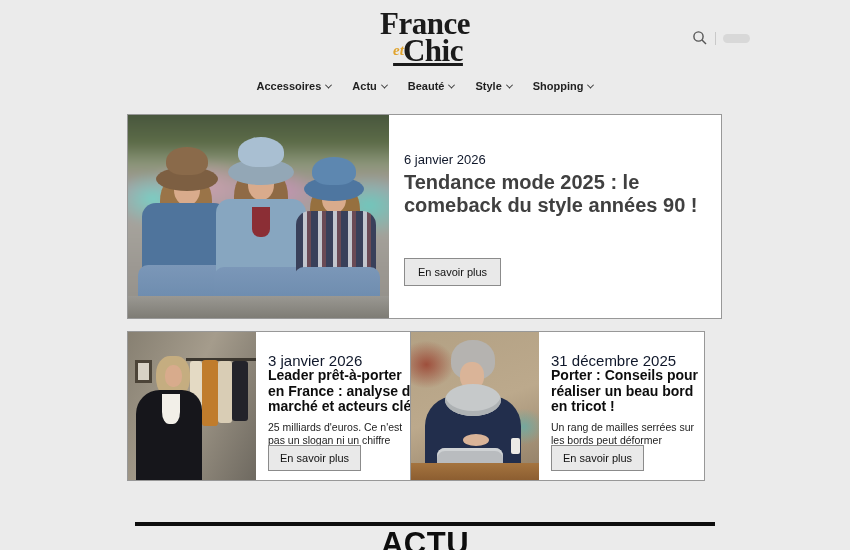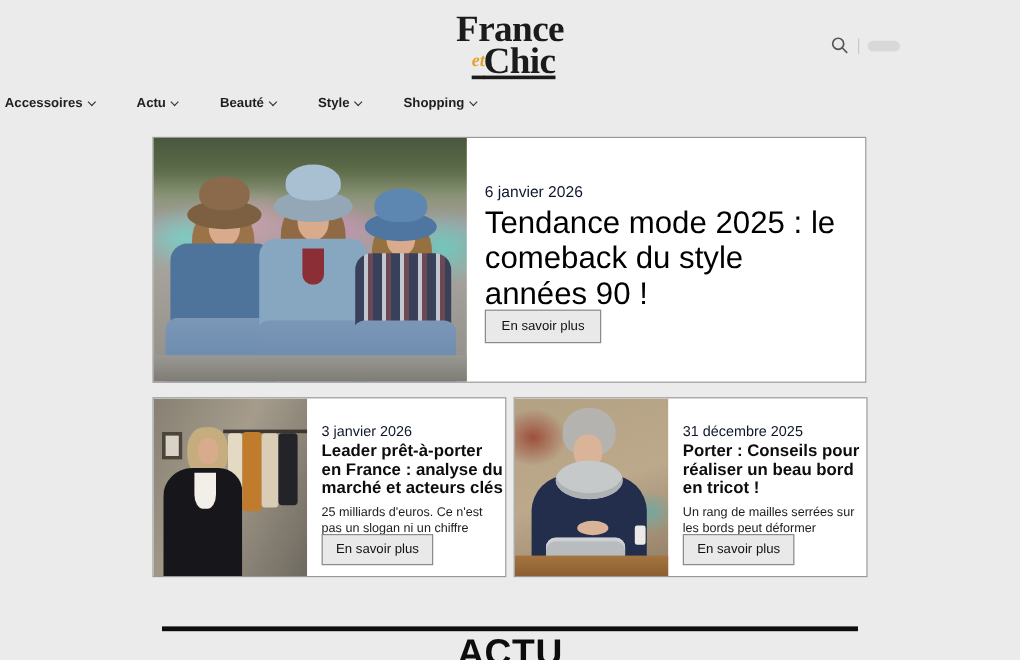--- a/index.html
+++ b/index.html
@@ -12,42 +12,42 @@
           font-family:"Liberation Serif","DejaVu Serif",serif; color:#1b1b1b; text-align:center; cursor:pointer; }
   .logo .l1 { display:block; font-size:31px; font-weight:700; line-height:1; letter-spacing:-0.5px; }
   .logo .l2 { display:block; font-size:31px; font-weight:700; line-height:0.95; letter-spacing:-0.5px; margin-top:-3px; padding-left:6px;text-decoration:underline; }
   .logo .et { font-style:italic; font-weight:700; font-size:15px; color:#e0a42f; vertical-align:6px; margin-right:-1px; letter-spacing:0; }
 
   .hdr-right { position:absolute; top:30px; left:692px; display:flex; align-items:center; gap:7px; }
   .search-btn { width:16px; height:16px; cursor:pointer; }
   .hdr-sep { width:1px; height:13px; background:#c9c9c9; }
   .hdr-pill { width:27px; height:9px; border-radius:5px; background:#d8d8d8; cursor:pointer; }
 
-  nav { position:absolute; top:78px; left:0; width:100%; display:flex; gap:27px; }
+  nav { position:absolute; top:78px; left:0; width:100%; display:flex; justify-content:center; gap:13px; }
   .nav-item { display:flex; align-items:center; gap:5px; font-size:11px; font-weight:700; color:#1f1f1f;
               cursor:pointer; padding:2px 4px; text-decoration:none; }
   .chev { width:5px; height:5px; border-right:1.6px solid #333; border-bottom:1.6px solid #333;
           transform:rotate(45deg) translate(-1px,-1px); display:inline-block; }
 
   
   .card { position:absolute; background:#fff; border:1px solid #989898; }
   #hero-card { left:127px; top:114px; width:595px; height:205px; }
   #card-1 { left:127px; top:331px; width:295px; height:150px; }
-  #card-2 { left:428px; top:331px; width:295px; height:150px; }
+  #card-2 { left:410px; top:331px; width:295px; height:150px; }
 
   .date { color:#0f172a; }
   #hero-card .date { position:absolute; left:276px; top:37px; font-size:13px; }
-  .hero-title { position:absolute; left:276px; top:56px; width:295px; font-size:26px; font-weight:400;
-                line-height:1.13; color:#000000; cursor:pointer; }
+  .hero-title { position:absolute; left:276px; top:56px; width:295px; font-size:20px; font-weight:700;
+                line-height:1.13; color:#404040; cursor:pointer; }
   .hero-excerpt { position:absolute; left:276px; top:97px; width:312px; font-size:12.5px; line-height:1.22; color:#1c1c1c; }
   .btn { position:absolute; background:#e9e9e9; border:1px solid #8b8b8b; color:#111;
          font-size:11px; font-weight:400; padding:7px 13px; cursor:pointer; font-family:"Liberation Sans",sans-serif; }
   #hero-card .btn { left:276px; top:143px; }
 
-  .sm-date { position:absolute; left:140px; top:20px; font-size:12px; }
+  .sm-date { position:absolute; left:140px; top:20px; font-size:15px; }
   .sm-title { position:absolute; left:140px; top:36px; width:152px; font-size:14px; font-weight:700;
               line-height:1.12; color:#0d0d0d; cursor:pointer; }
   .sm-excerpt { position:absolute; left:140px; top:89px; width:150px; font-size:10.5px; line-height:1.2; color:#1c1c1c; }
   .sm-btn { left:140px; top:113px; padding:6px 11px; }
 
   
   .scene { position:absolute; overflow:hidden; cursor:pointer; }
   .scene * { position:absolute; }
 
   #hero-img { left:0; top:0; width:261px; height:203px; }

